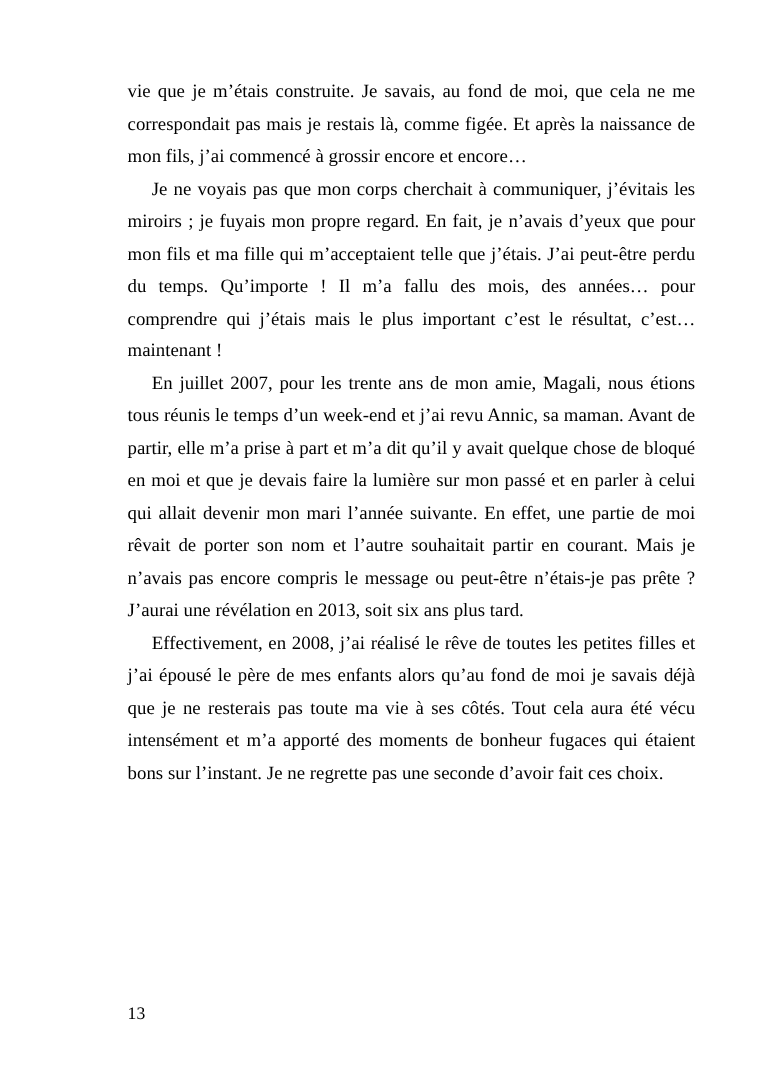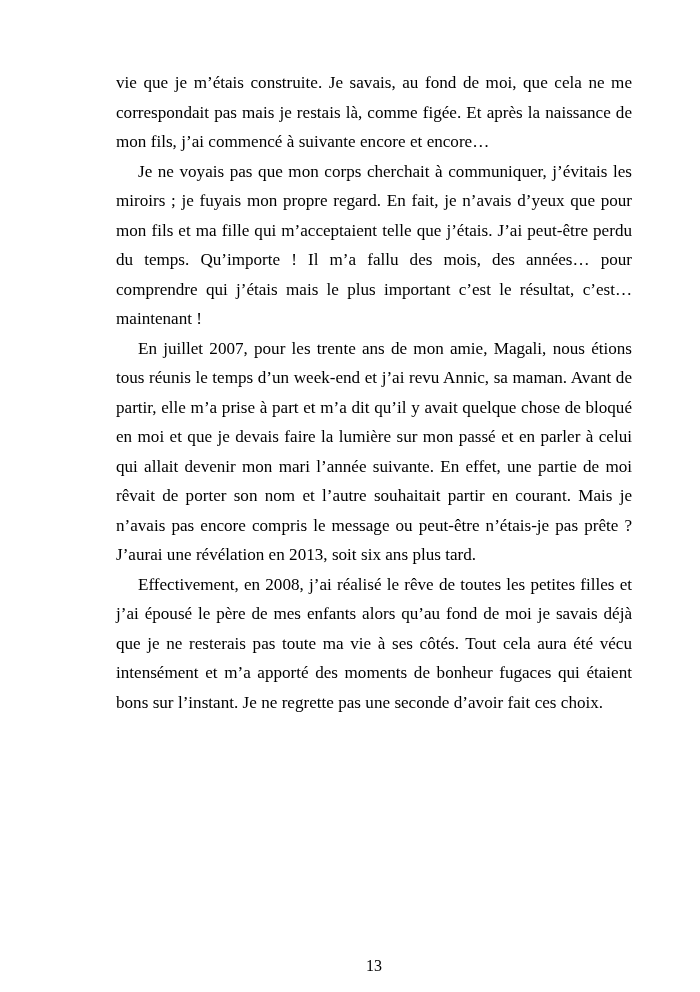--- a/index.html
+++ b/index.html
@@ -53,36 +53,35 @@
   
   .para:last-child {
     margin-bottom: 18px;
   }
 
   .page-number {
     position: absolute;
     left: 116px;
     width: 516px;
     top: 912px;
-    text-align: center;
+    text-align: left;
     font-family: "Liberation Serif", "DejaVu Serif", serif;
     font-size: 16px;
     line-height: 20px;
     color: #000000;
-    margin-top: 44px;
   }
 </style>
 </head>
 <body>
 
 <div class="page">
 
   <div class="text-block">
 
-    <p class="para continuation">vie que je m’étais construite. Je savais, au fond de moi, que cela ne me correspondait pas mais je restais là, comme figée. Et après la naissance de mon fils, j’ai commencé à suivante encore et encore…</p>
+    <p class="para continuation">vie que je m’étais construite. Je savais, au fond de moi, que cela ne me correspondait pas mais je restais là, comme figée. Et après la naissance de mon fils, j’ai commencé à grossir encore et encore…</p>
 
     <p class="para">Je ne voyais pas que mon corps cherchait à communiquer, j’évitais les miroirs ; je fuyais mon propre regard. En fait, je n’avais d’yeux que pour mon fils et ma fille qui m’acceptaient telle que j’étais. J’ai peut-être perdu du temps. Qu’importe ! Il m’a fallu des mois, des années… pour comprendre qui j’étais mais le plus important c’est le résultat, c’est… maintenant !</p>
 
     <p class="para">En juillet 2007, pour les trente ans de mon amie, Magali, nous étions tous réunis le temps d’un week-end et j’ai revu Annic, sa maman. Avant de partir, elle m’a prise à part et m’a dit qu’il y avait quelque chose de bloqué en moi et que je devais faire la lumière sur mon passé et en parler à celui qui allait devenir mon mari l’année suivante. En effet, une partie de moi rêvait de porter son nom et l’autre souhaitait partir en courant. Mais je n’avais pas encore compris le message ou peut-être n’étais-je pas prête ? J’aurai une révélation en 2013, soit six ans plus tard.</p>
 
     <p class="para">Effectivement, en 2008, j’ai réalisé le rêve de toutes les petites filles et j’ai épousé le père de mes enfants alors qu’au fond de moi je savais déjà que je ne resterais pas toute ma vie à ses côtés. Tout cela aura été vécu intensément et m’a apporté des moments de bonheur fugaces qui étaient bons sur l’instant. Je ne regrette pas une seconde d’avoir fait ces choix.</p>
 
   </div>
 
   <div class="page-number">13</div>

